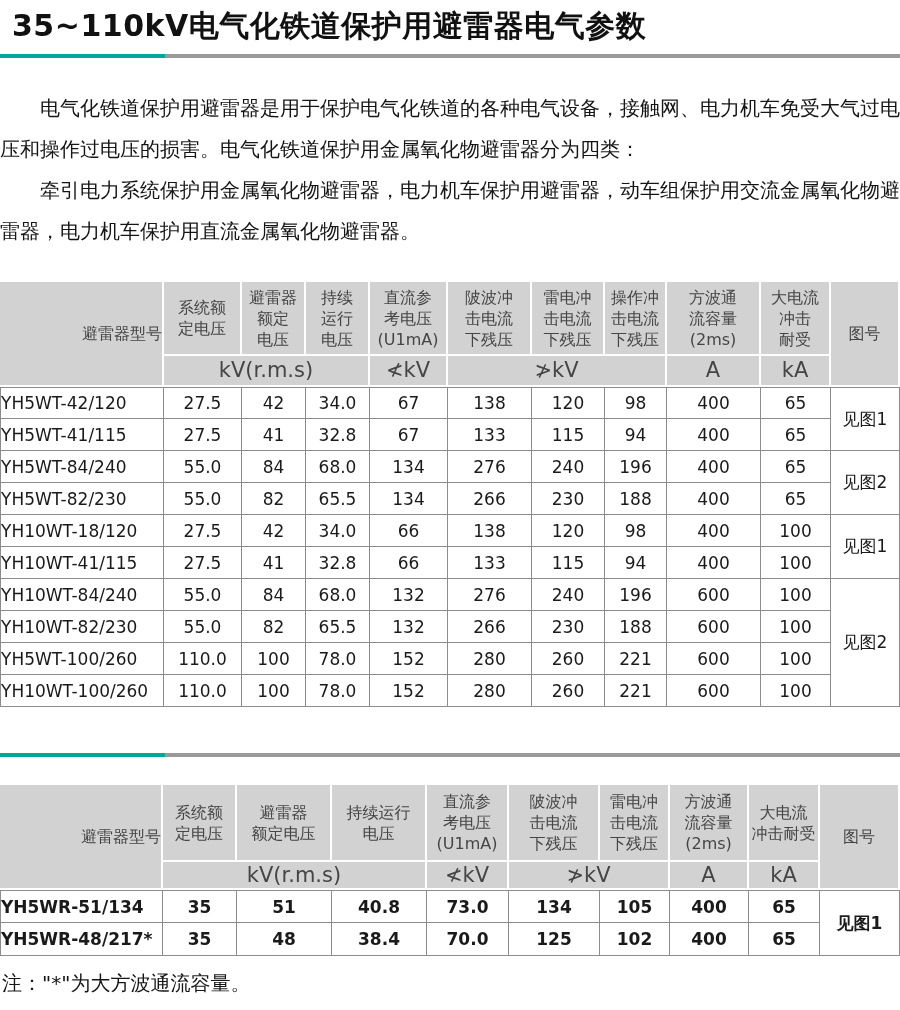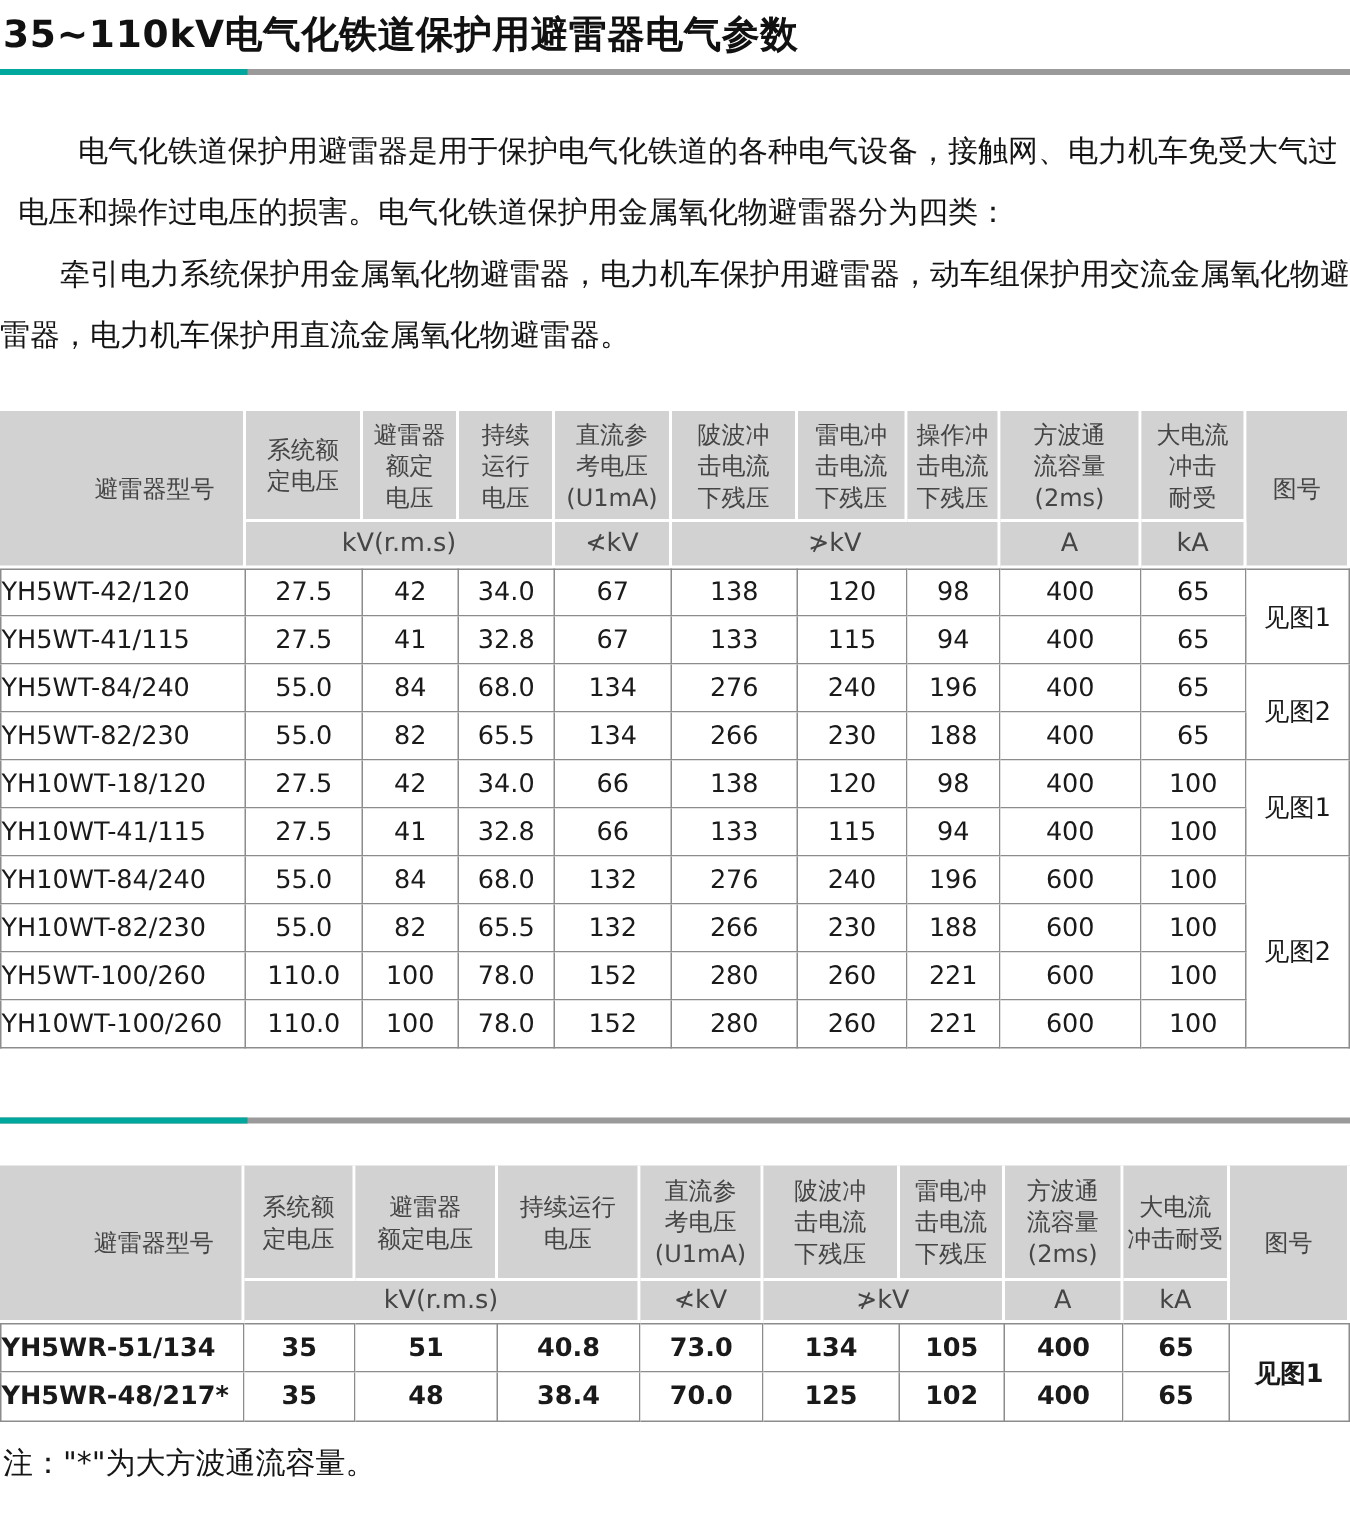--- a/index.html
+++ b/index.html
@@ -6,24 +6,24 @@
   html,body { margin:0; padding:0; }
   body {
     width: 900px;
     height: 1010px;
     background: #ffffff;
     color: #1a1a1a;
     font-family: "DejaVu Sans", sans-serif;
     overflow: hidden;
   }
   .section-title {
-    font-size: 25px;
+    font-size: 30px;
     font-weight: bold;
     color: #111;
-    margin: 6px 0 0 2px;
+    margin: 6px 0 0 12px;
     letter-spacing: 0.5px;
   }
   .title-rule {
     position: relative;
     height: 4px;
     background: #9a9a9a;
     margin-top: 7px;
   }
   .title-rule .accent {
     position: absolute;
@@ -32,21 +32,21 @@
     background: #00a79c;
     display: block;
   }
   .body-text {
     font-size: 20px;
     line-height: 41px;
     margin: 0;
     text-indent: 2em;
     color: #151515;
   }
-  .body-text.first { margin-top: 30px; padding-left: 12px; }
+  .body-text.first { margin-top: 30px; }
 
   table.params {
     width: 900px;
     table-layout: fixed;
     border-collapse: separate;
     border-spacing: 0;
     margin-top: 30px;
   }
   table.params th {
     background: #d2d2d2;
@@ -55,24 +55,24 @@
     font-size: 16px;
     line-height: 21px;
     text-align: center;
     vertical-align: middle;
     white-space: pre-line;
     padding: 2px 0;
     border-right: 2px solid #ffffff;
     border-bottom: 2px solid #ffffff;
   }
   table.params th.model-head {
-    text-align: center;
+    text-align: right;
     padding-left: 44px;
   }
-  table.params tr.units th { font-size: 17px; }
+  table.params tr.units th { font-size: 21px; }
   table.params td {
     background: #ffffff;
     font-size: 17px;
     text-align: center;
     vertical-align: middle;
     padding: 0;
     border-right: 1px solid #8c8c8c;
     border-bottom: 1px solid #8c8c8c;
   }
   table.params td.model-cell {

